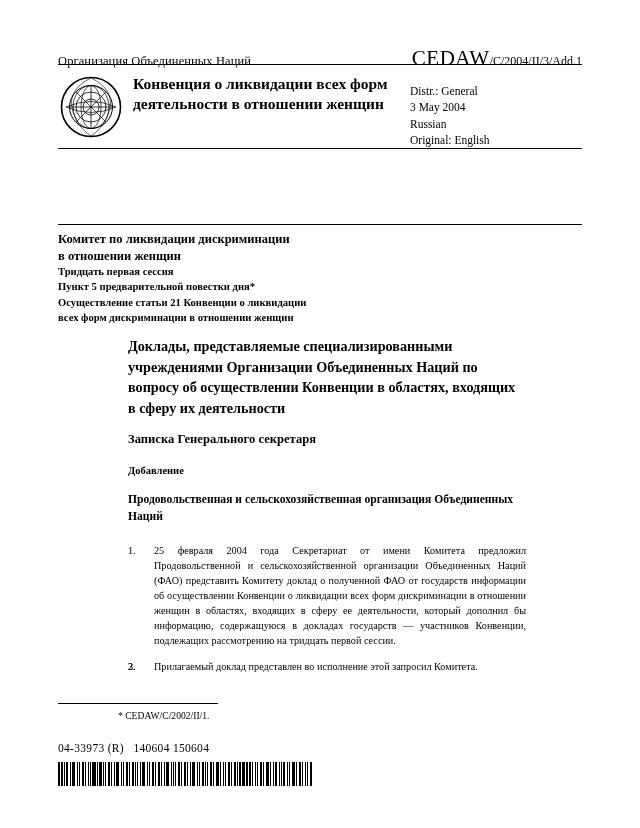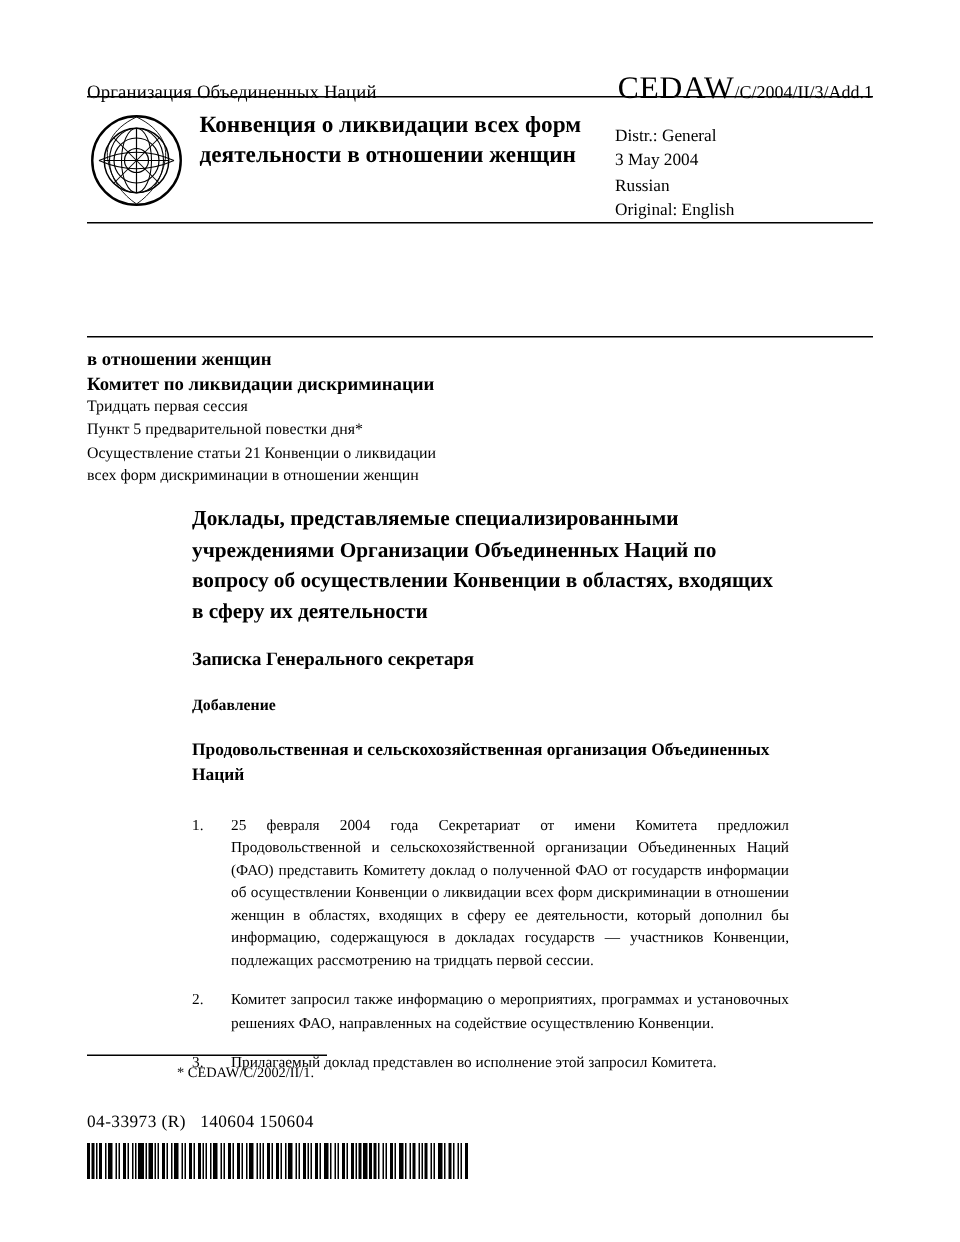--- a/index.html
+++ b/index.html
@@ -106,21 +106,21 @@
     font-family: "Liberation Serif", serif;
     font-weight: bold;
     font-size: 11.5px;
     line-height: 1.45;
   }
   .committee .lead {
     font-size: 12.5px;
     line-height: 1.32;
   }
   .committee .reg {
-    font-weight: normal;
+    font-weight: bold;
     font-size: 10.6px;
   }
 
   
   .body-wrap {
     position: absolute;
     left: 128px;
     top: 336px;
     width: 398px;
   }
@@ -242,41 +242,40 @@
     <div>Distr.: General</div>
     <div>3 May 2004</div>
     <div>Russian</div>
     <div>Original: English</div>
   </div>
 
   <div class="rule rule-bottom"></div>
   <div class="rule rule-section"></div>
 
   <div class="committee">
+    <div class="lead">Комитет по ликвидации дискриминации</div>
     <div class="lead">в отношении женщин</div>
-    <div class="lead">Комитет по ликвидации дискриминации</div>
     <div class="reg">Тридцать первая сессия</div>
     <div class="reg">Пункт 5 предварительной повестки дня*</div>
     <div class="reg">Осуществление статьи 21 Конвенции о ликвидации</div>
     <div class="reg">всех форм дискриминации в отношении женщин</div>
   </div>
 
   <div class="body-wrap">
     <h1 class="doc-title">Доклады, представляемые специализированными учреждениями Организации Объединенных Наций по вопросу об осуществлении Конвенции в областях, входящих в сферу их деятельности</h1>
     <h2 class="note-title">Записка Генерального секретаря</h2>
     <div class="addendum">Добавление</div>
     <h3 class="agency-title">Продовольственная и сельскохозяйственная организация Объединенных Наций</h3>
 
     <p class="para p1">
       <span class="num">1.</span>
       <span>25 февраля 2004 года Секретариат от имени Комитета предложил Продовольственной и сельскохозяйственной организации Объединенных Наций (ФАО) представить Комитету доклад о полученной ФАО от государств информации об осуществлении Конвенции о ликвидации всех форм дискриминации в отношении женщин в областях, входящих в сферу ее деятельности, который дополнил бы информацию, содержащуюся в докладах государств — участников Конвенции, подлежащих рассмотрению на тридцать первой сессии.</span>
     </p>
     <p class="para">
       <span class="num">2.</span>
-      <span>Комитет запросил также информацию о мероприятиях, программах и установочных решениях ФАО, направленных на содействие осуществлению Конвенции.</span>
     </p>
     <p class="para">
       <span class="num">3.</span>
       <span>Прилагаемый доклад представлен во исполнение этой запросил Комитета.</span>
     </p>
   </div>
 
   <div class="footnote-rule"></div>
   <div class="footnote">
     <span>*</span>

